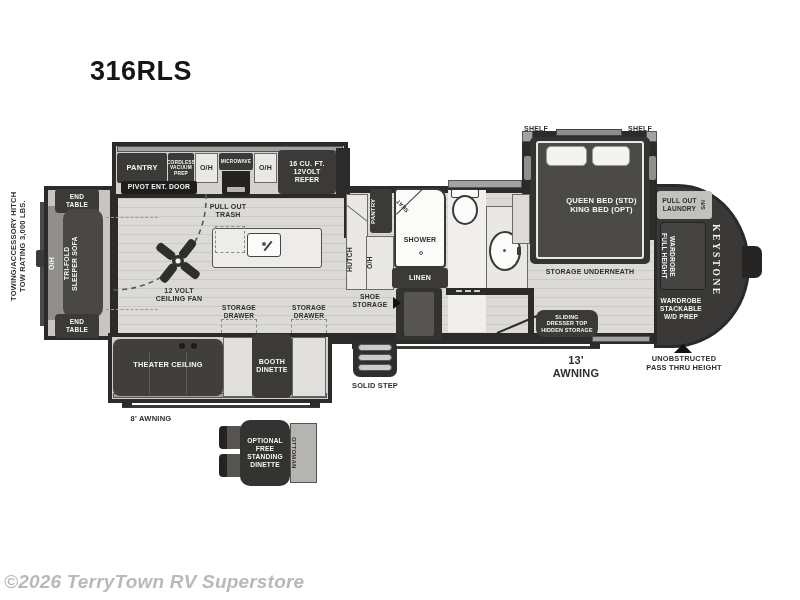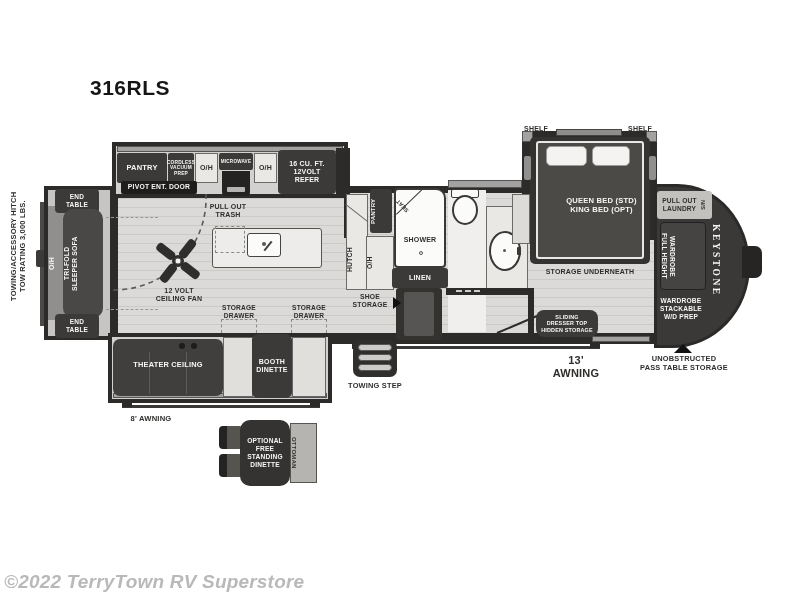--- a/index.html
+++ b/index.html
@@ -18,22 +18,22 @@
   .band{background:#a3a2a0;border:1px solid #555;}
   .dashedbox{border:1.5px dashed #8a8a88;}
   .cap{display:flex;align-items:center;justify-content:center;}
   svg{display:block;}
 </style>
 </head>
 <body>
 
 <div id="stage">
 
-  <div class="lbl" style="left:90px;top:56px;width:120px;text-align:left;font-size:21px;font-weight:600;color:#151515;letter-spacing:.5px;margin-top:20px;">316RLS</div>
-  <div class="lbl" style="left:4px;top:571px;width:320px;text-align:left;font-size:19px;font-style:italic;color:#b9b9b9;">©2022 TerryTown RV Superstore</div>
+  <div class="lbl" style="left:90px;top:56px;width:120px;text-align:left;font-size:27px;font-weight:600;color:#151515;letter-spacing:.5px;">316RLS</div>
+  <div class="lbl" style="left:4px;top:571px;width:320px;text-align:left;font-size:19px;font-style:italic;color:#b9b9b9;">©2026 TerryTown RV Superstore</div>
 
   <div class="lbl vccw" style="left:10px;top:152px;width:24px;height:188px;font-size:7.5px;">TOWING/ACCESSORY HITCH
 TOW RATING 3,000 LBS.</div>
   <div class="abs" style="left:40px;top:202px;width:4px;height:124px;background:#4a4947;"></div>
   <div class="abs" style="left:36px;top:250px;width:10px;height:17px;background:#3b3a38;border-radius:2px;"></div>
 
   <div class="abs floor" style="left:114px;top:190px;width:548px;height:148px;"></div>
 
   <div class="abs wall" style="left:108px;top:186px;width:10px;height:152px;"></div>
   <div class="abs wall" style="left:344px;top:186px;width:186px;height:7px;"></div>
@@ -200,32 +200,32 @@
   <div class="abs" style="left:660px;top:222px;width:46px;height:68px;background:#454442;border:1px solid #222;border-radius:4px;"></div>
   <div class="lbl vcw wlbl" style="left:660px;top:222px;width:46px;height:68px;font-size:6.6px;">FULL HEIGHT
 WARDROBE</div>
   <div class="lbl wlbl" style="left:654px;top:297px;width:54px;font-size:6.6px;">WARDROBE
 STACKABLE
 W/D PREP</div>
   <div class="lbl vcw wlbl" style="left:710px;top:222px;width:18px;height:76px;font-size:9.5px;font-family:'Liberation Serif',serif;letter-spacing:2.5px;">KEYSTONE</div>
 
   <div class="abs" style="left:674px;top:344px;width:0;height:0;border-bottom:9px solid #111;border-left:9px solid transparent;border-right:9px solid transparent;"></div>
   <div class="lbl" style="left:636px;top:355px;width:96px;font-size:7.4px;">UNOBSTRUCTED
-PASS TABLE STORAGE</div>
+PASS THRU HEIGHT</div>
 
   <div class="abs" style="left:352px;top:346px;width:248px;height:3px;background:#3a3938;"></div>
   <div class="abs" style="left:352px;top:343px;width:10px;height:5px;background:#2c2b29;"></div>
   <div class="abs" style="left:590px;top:343px;width:10px;height:5px;background:#2c2b29;"></div>
   <div class="lbl" style="left:546px;top:354px;width:60px;font-size:11px;">13' AWNING</div>
 
   <div class="abs" style="left:353px;top:340px;width:44px;height:37px;background:#2f2e2c;border-radius:7px;"></div>
   <div class="abs" style="left:358px;top:344px;width:34px;height:7px;background:#cccbc9;border:1px solid #555;border-radius:4px;"></div>
   <div class="abs" style="left:358px;top:354px;width:34px;height:7px;background:#cccbc9;border:1px solid #555;border-radius:4px;"></div>
   <div class="abs" style="left:358px;top:364px;width:34px;height:7px;background:#cccbc9;border:1px solid #555;border-radius:4px;"></div>
-  <div class="lbl" style="left:345px;top:382px;width:60px;font-size:7.4px;">TOWING STEP</div>
+  <div class="lbl" style="left:345px;top:382px;width:60px;font-size:7.4px;">SOLID STEP</div>
 
   <div class="abs" style="left:108px;top:333px;width:224px;height:70px;border:4px solid #2c2b29;background:#d2d1cf;"></div>
   <div class="abs band" style="left:113px;top:393px;width:214px;height:5px;"></div>
 
   <div class="abs" style="left:113px;top:339px;width:110px;height:57px;background:#403f3d;border-radius:7px;"></div>
   <div class="abs" style="left:149px;top:352px;width:1px;height:42px;background:#5c5b59;"></div>
   <div class="abs" style="left:186px;top:352px;width:1px;height:42px;background:#5c5b59;"></div>
   <div class="abs" style="left:179px;top:343px;width:6px;height:6px;background:#1d1c1b;border-radius:50%;"></div>
   <div class="abs" style="left:191px;top:343px;width:6px;height:6px;background:#1d1c1b;border-radius:50%;"></div>
   <div class="lbl wlbl" style="left:113px;top:361px;width:110px;font-size:7.4px;">THEATER CEILING</div>

